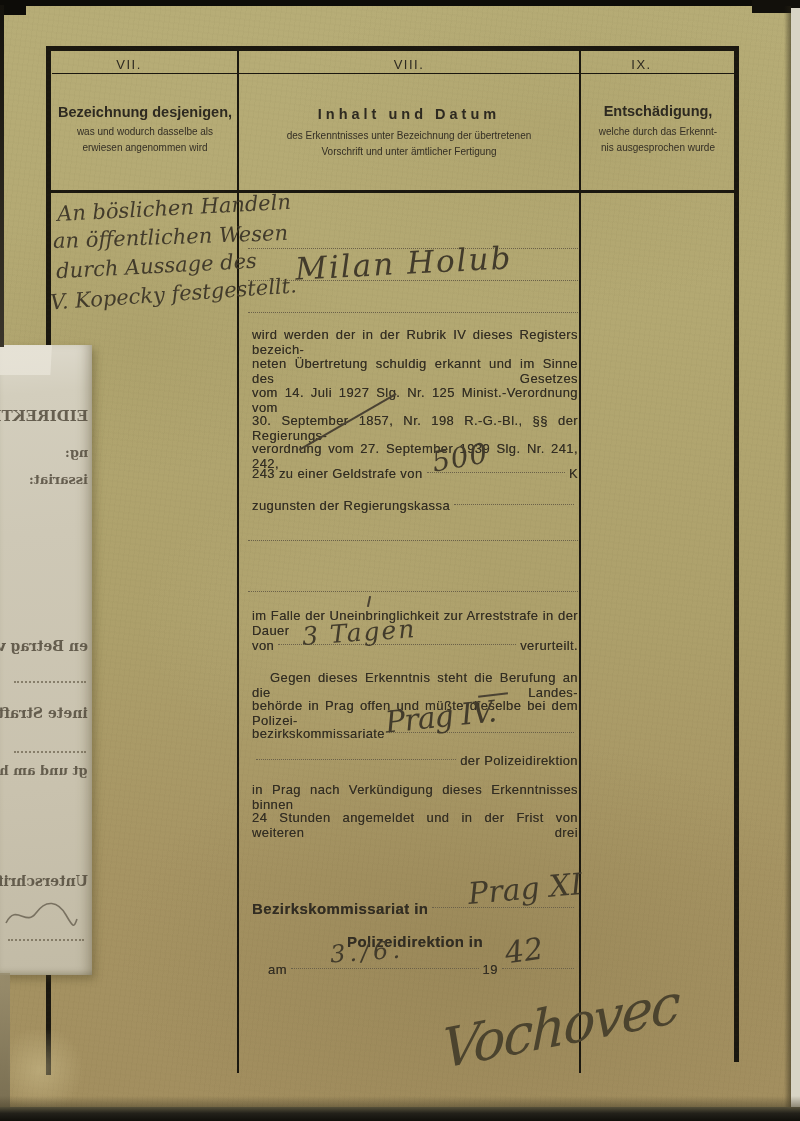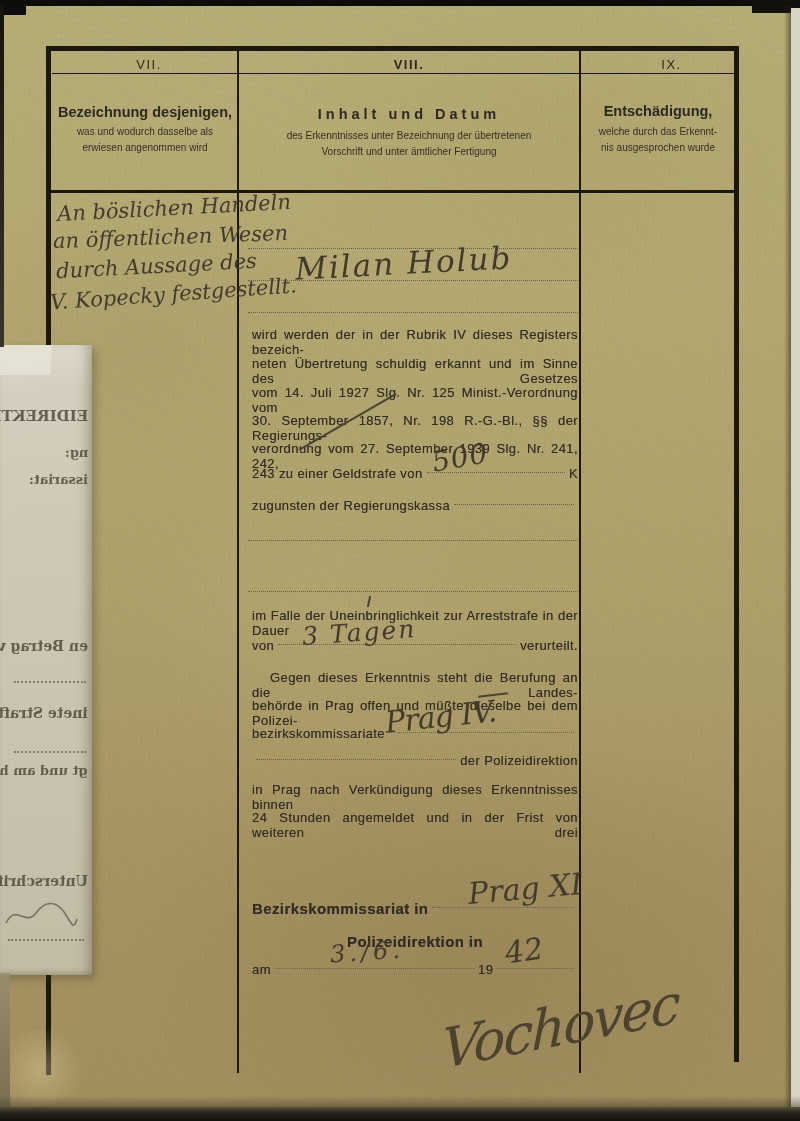--- a/index.html
+++ b/index.html
@@ -50,23 +50,23 @@
   <div class="paper"></div>
 
   <div class="line" style="left:46px;top:46px;width:693px;height:5px;"></div>
   <div class="line" style="left:52px;top:73px;width:682px;height:1px;"></div>
   <div class="line" style="left:46px;top:190px;width:693px;height:3px;"></div>
   <div class="line" style="left:46px;top:46px;width:5px;height:1029px;"></div>
   <div class="line" style="left:734px;top:46px;width:5px;height:1016px;"></div>
   <div class="line" style="left:237px;top:46px;width:2px;height:1027px;"></div>
   <div class="line" style="left:579px;top:46px;width:2px;height:1027px;"></div>
 
-  <div class="cnum" style="left:52px;width:154px;padding-left:20px;">VII.</div>
-  <div class="cnum" style="left:239px;width:340px;font-weight:bold;">VIII.</div>
-  <div class="cnum" style="left:595px;width:153px;">IX.</div>
+  <div class="cnum" style="left:52px;width:154px;">VII.</div>
+  <div class="cnum" style="left:239px;width:340px;">VIII.</div>
+  <div class="cnum" style="left:565px;width:153px;">IX.</div>
 
   <div class="ctitle" style="left:54px;width:182px;top:104px;">Bezeichnung desjenigen,</div>
   <div class="csub" style="left:54px;width:182px;top:126px;">was und wodurch dasselbe als</div>
   <div class="csub" style="left:54px;width:182px;top:142px;">erwiesen angenommen wird</div>
 
   <div class="ctitle" style="left:241px;width:336px;top:106px;letter-spacing:4px;">Inhalt und Datum</div>
   <div class="csub" style="left:241px;width:336px;top:130px;">des Erkenntnisses unter Bezeichnung der übertretenen</div>
   <div class="csub" style="left:241px;width:336px;top:146px;">Vorschrift und unter ämtlicher Fertigung</div>
 
   <div class="ctitle" style="left:583px;width:150px;top:103px;">Entschädigung,</div>
@@ -136,21 +136,21 @@
     <span class="fill"></span>
   </div>
   <div class="hw" style="left:468px;top:874px;font-size:30px;letter-spacing:0px;transform:rotate(-5deg);">Prag XI</div>
 
   <div class="drow" style="top:933px;flex-direction:column;">
     <span class="b">Polizeidirektion in</span>
     <span class="fill"></span>
   </div>
 
   <div class="drow" style="top:962px;">
-    <span style="">am</span>
+    <span style="margin-left:16px;">am</span>
     <span class="fill" style="flex:2.6;"></span>
     <span>19</span>
     <span class="fill" style="flex:1;"></span>
   </div>
   <div class="hw" style="left:330px;top:940px;font-size:24px;letter-spacing:4px;transform:rotate(-4deg);">3./6.</div>
   <div class="hw" style="left:505px;top:936px;font-size:30px;transform:rotate(-8deg);">42</div>
 
   <div class="hw" style="left:440px;top:1000px;font-size:54px;letter-spacing:-2px;color:#4b432e;transform:rotate(-11deg) skewX(-12deg);">Vochovec</div>
 
   <div class="strip">

